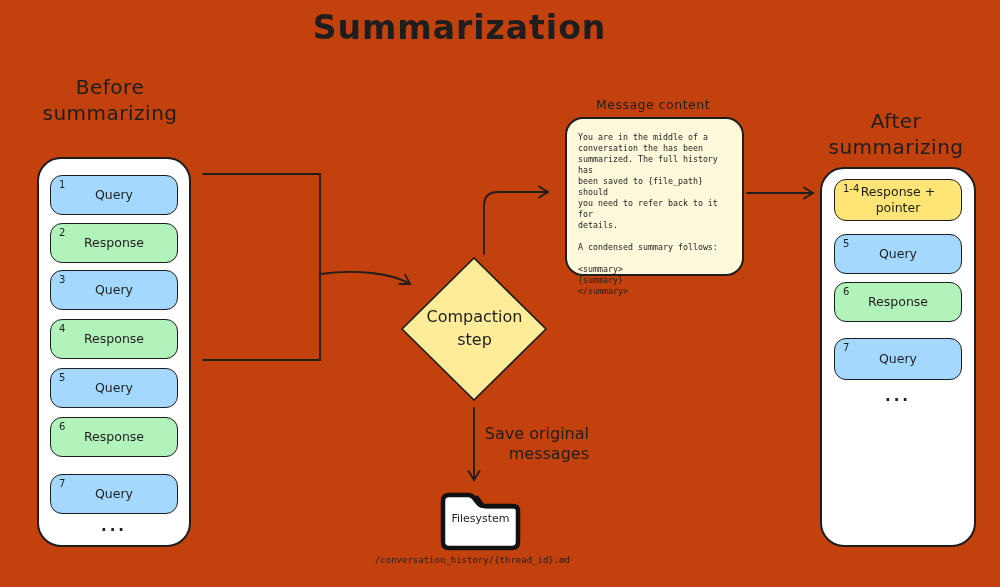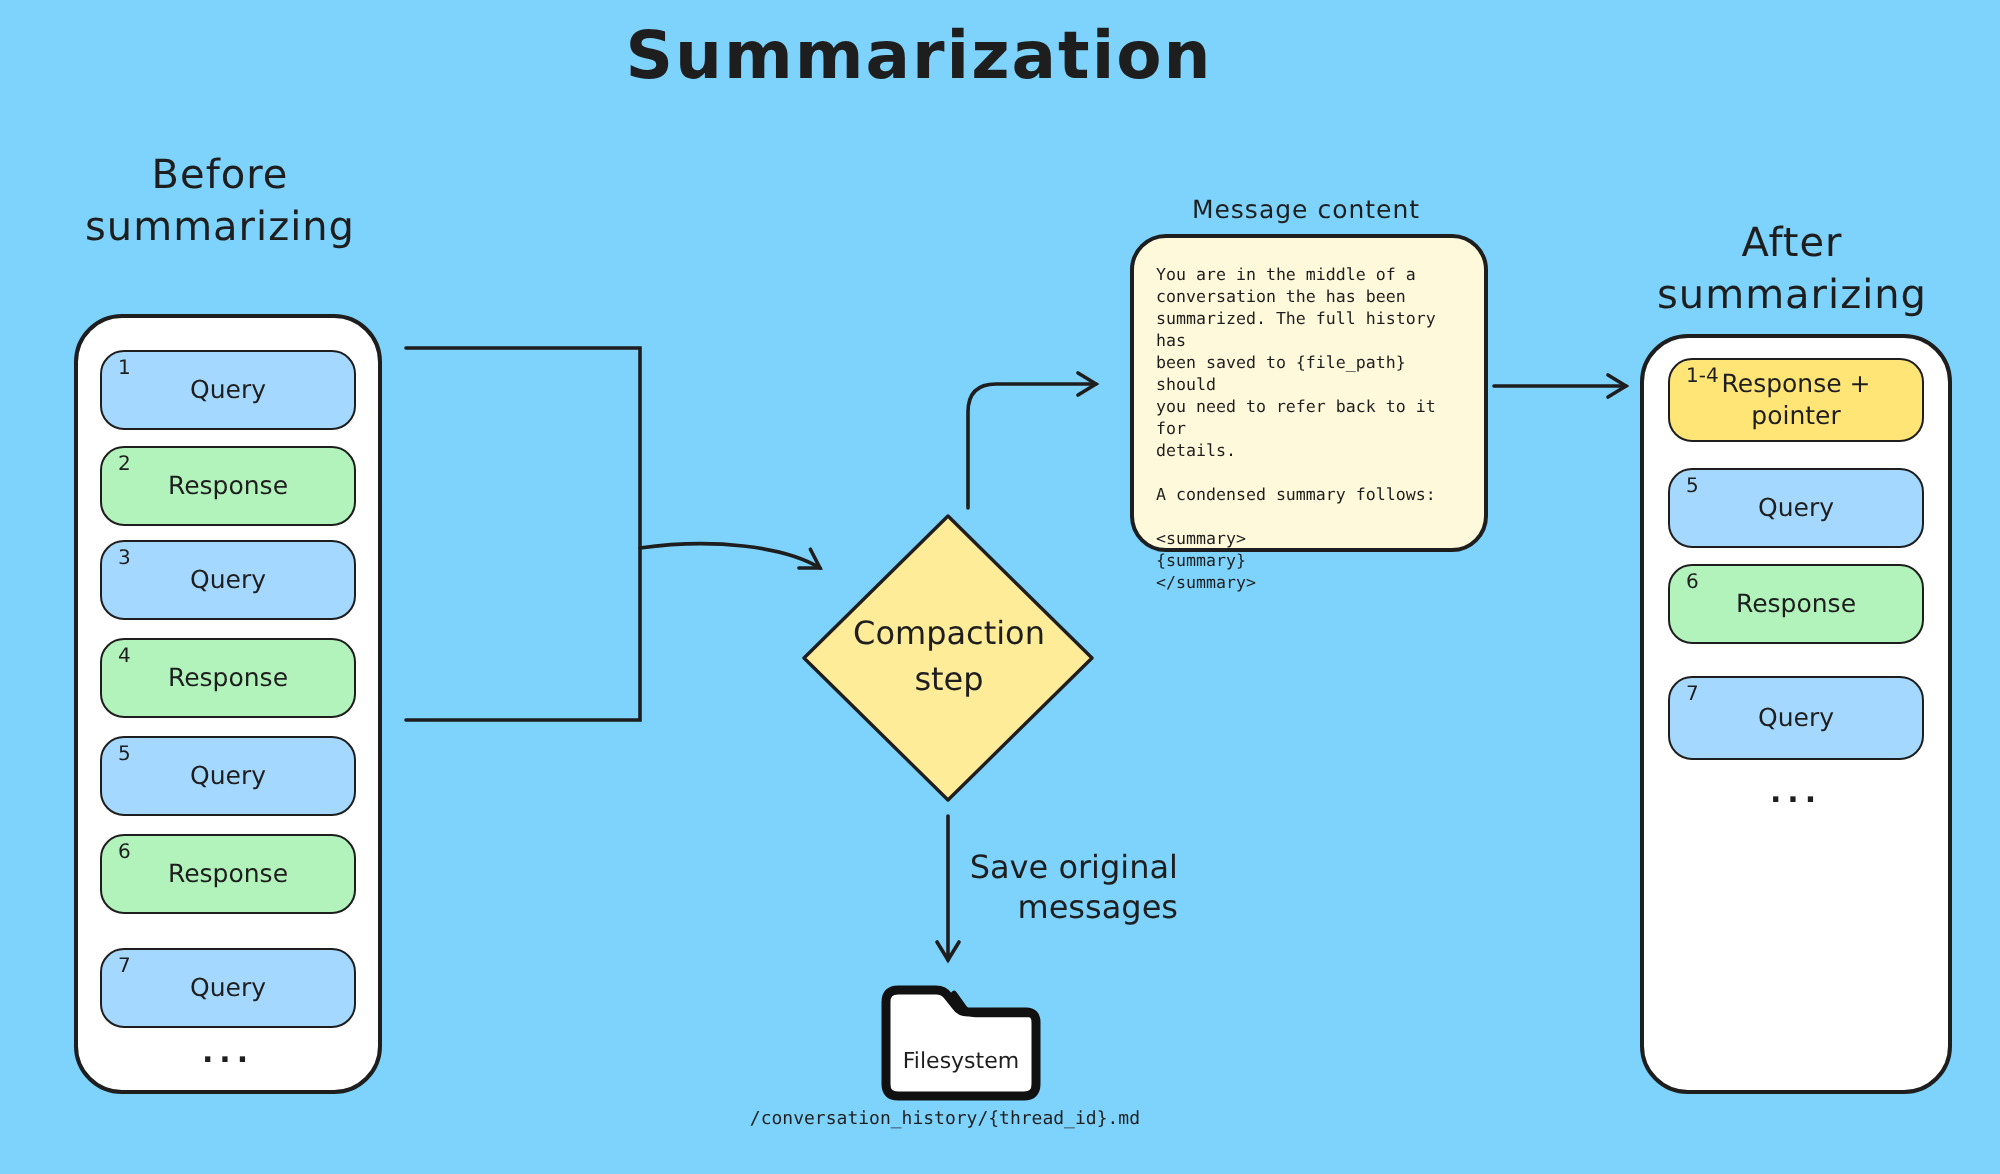--- a/index.html
+++ b/index.html
@@ -1,35 +1,35 @@
 <!DOCTYPE html>
 <html><head>
 <meta charset="utf-8">
 <style>
   html,body{margin:0;padding:0;background:#fff;}
-  .canvas{position:relative;width:1000px;height:587px;background:#7dd3fc;overflow:hidden;
+  .canvas{position:relative;width:1000px;height:587px;background:#c2410c;overflow:hidden;
           font-family:"DejaVu Sans",sans-serif;color:#1e1e1e;}
   .abs{position:absolute;}
   .hand{font-family:"DejaVu Sans",sans-serif;}
   .mono{font-family:"DejaVu Sans Mono",monospace;}
   .title{font-size:33px;font-weight:bold;text-align:center;letter-spacing:1px;}
   .col-heading{font-size:20px;text-align:center;white-space:pre-line;line-height:1.3;letter-spacing:.5px;}
   .container{position:absolute;border:2px solid #1e1e1e;border-radius:24px;background:#fff;}
   .msg{position:absolute;border:1.6px solid #1e1e1e;border-radius:12px;
        display:flex;align-items:center;justify-content:center;}
   .msg .num{position:absolute;top:3px;left:8px;font-size:10px;}
   .msg .lbl{font-size:12.5px;text-align:center;line-height:1.25;padding:0 16px;}
   .dots{position:absolute;left:0;right:0;text-align:center;font-weight:bold;
         font-size:15px;letter-spacing:3px;}
   .diamond-label{font-size:16px;text-align:center;white-space:pre-line;line-height:1.45;}
   .note-heading{font-size:12.5px;text-align:center;letter-spacing:.5px;}
   .note-box{position:absolute;border:2px solid #1e1e1e;border-radius:18px;}
   .note-body{font-size:8.3px;line-height:11px;white-space:pre-line;padding:13px 11px;}
   .save-label{font-size:16px;text-align:right;white-space:pre-line;line-height:1.25;}
-  .fs-label{font-size:11px;text-align:center;margin-top:12px;}
+  .fs-label{font-size:11px;text-align:center;}
   .path-label{font-size:9px;text-align:right;}
   svg{display:block;}
 </style>
 </head>
 <body>
 
 <div class="canvas">
 
   <svg class="abs" style="left:0;top:0;z-index:1;" width="1000" height="587" viewBox="0 0 1000 587">
     <defs>

